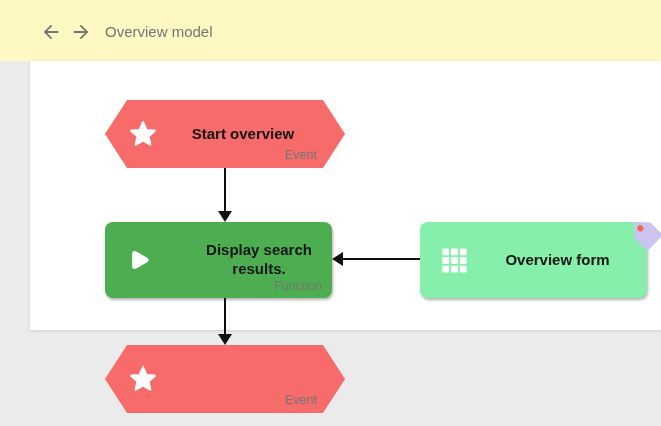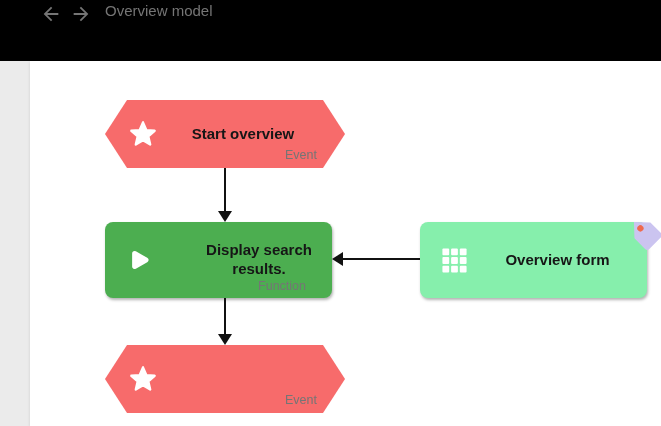--- a/index.html
+++ b/index.html
@@ -7,41 +7,41 @@
     width: 661px; height: 426px;
     background: #ebebeb;
     font-family: "Liberation Sans", sans-serif;
     overflow: hidden;
     position: relative;
   }
 
   
   .header {
     position: absolute; left: 0; top: 0; width: 661px; height: 61px;
-    background: #000000;
-    display: flex; 
+    background: #fef9c3;
+    display: flex; align-items: center;
   }
   .nav-btn {
     width: 24px; height: 24px;
     margin-top: 2px;
     display: flex; align-items: center; justify-content: center;
     cursor: pointer;
     background: none; border: none; padding: 0;
   }
   .nav-btn.back { margin-left: 39px; }
   .nav-btn.fwd  { margin-left: 6px; }
   .page-title {
     margin-left: 12px; margin-top: 2px;
     font-size: 15px; color: #757575;
   }
 
   
   .canvas {
     position: absolute; left: 30px; top: 61px;
-    width: 631px; height: 365px;
+    width: 631px; height: 269px;
     background: #ffffff;
     box-shadow: 0 1px 3px rgba(0,0,0,0.12);
   }
 
   
   .node {
     position: absolute;
     display: flex; align-items: center;
     cursor: pointer;
   }
@@ -71,21 +71,21 @@
   .node.event .type-label { right: 28px; bottom: 6px; }
   .node-start     { left: 75px;  top: 39px;  }
   .node-available { left: 75px;  top: 284px; }
 
   
   .node.rect {
     width: 227px; height: 76px;
     border-radius: 8px;
     box-shadow: 1px 2px 3px rgba(0,0,0,0.3);
   }
-  .node.rect .type-label { right: 26px; bottom: 5px; text-align: center; }
+  .node.rect .type-label { right: 10px; bottom: 5px; text-align: center; }
   .node-function { left: 75px;  top: 161px; background: #4cae50; gap: 33px; }
   .node-form     { left: 390px; top: 161px; background: #86efac; width: 226px; }
 
   
   .tag-badge {
     position: absolute; right: -15px; top: -8px;
     width: 36px; height: 36px;
     transform: rotate(45deg);
     pointer-events: none;
   }

